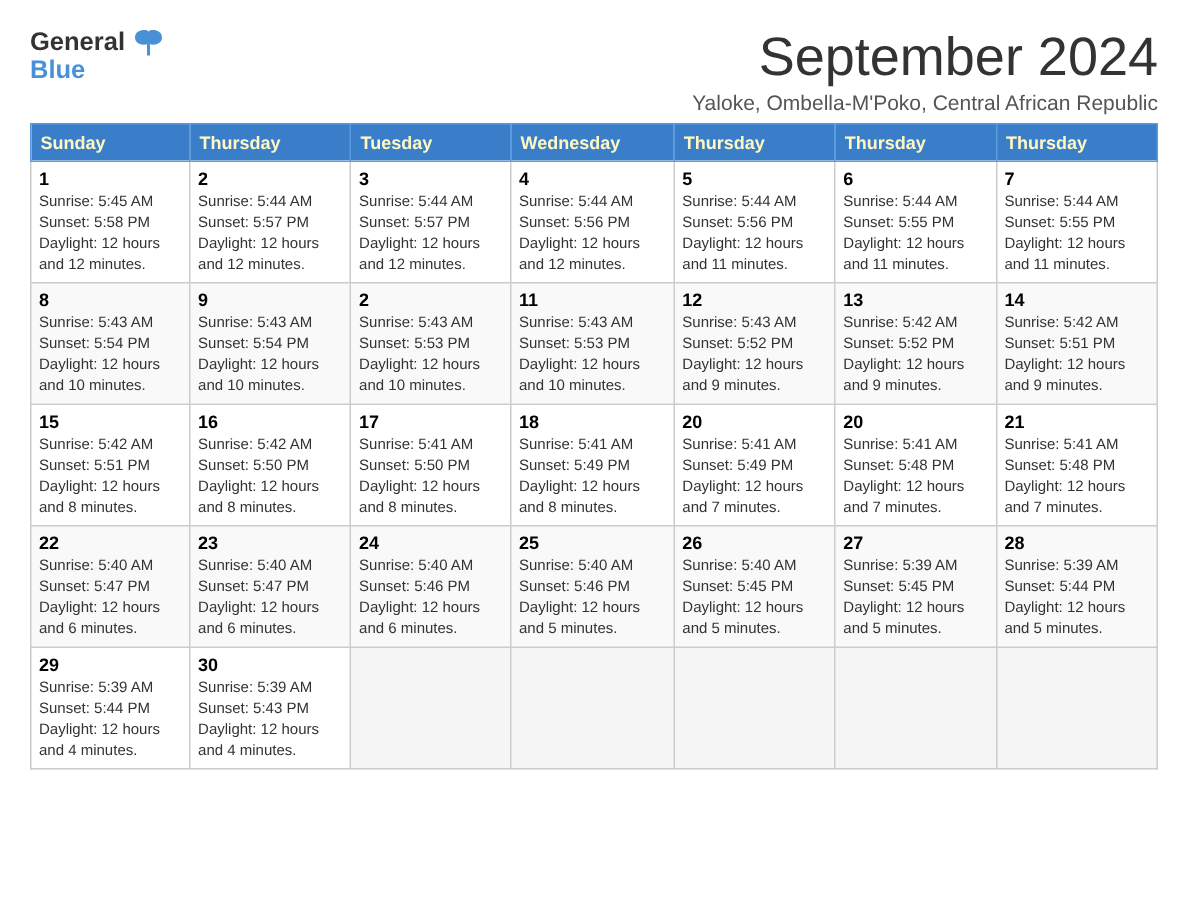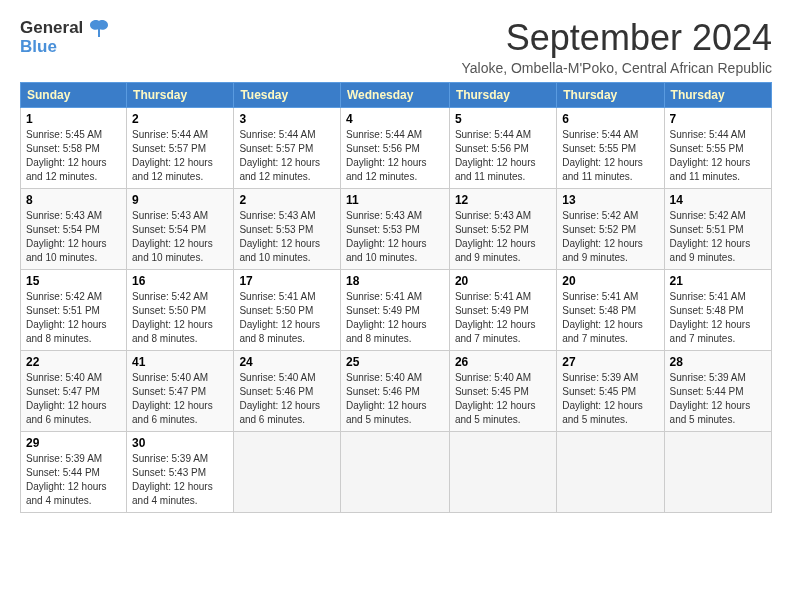--- a/index.html
+++ b/index.html
@@ -216,21 +216,21 @@
             <span class="day-num">21</span>
             <div class="day-info">Sunrise: 5:41 AM<br>Sunset: 5:48 PM<br>Daylight: 12 hours and 7 minutes.</div>
           </td>
         </tr>
         <tr class="week-row">
           <td>
             <span class="day-num">22</span>
             <div class="day-info">Sunrise: 5:40 AM<br>Sunset: 5:47 PM<br>Daylight: 12 hours and 6 minutes.</div>
           </td>
           <td>
-            <span class="day-num">41</span>
+            <span class="day-num">23</span>
             <div class="day-info">Sunrise: 5:40 AM<br>Sunset: 5:47 PM<br>Daylight: 12 hours and 6 minutes.</div>
           </td>
           <td>
             <span class="day-num">24</span>
             <div class="day-info">Sunrise: 5:40 AM<br>Sunset: 5:46 PM<br>Daylight: 12 hours and 6 minutes.</div>
           </td>
           <td>
             <span class="day-num">25</span>
             <div class="day-info">Sunrise: 5:40 AM<br>Sunset: 5:46 PM<br>Daylight: 12 hours and 5 minutes.</div>
           </td>

